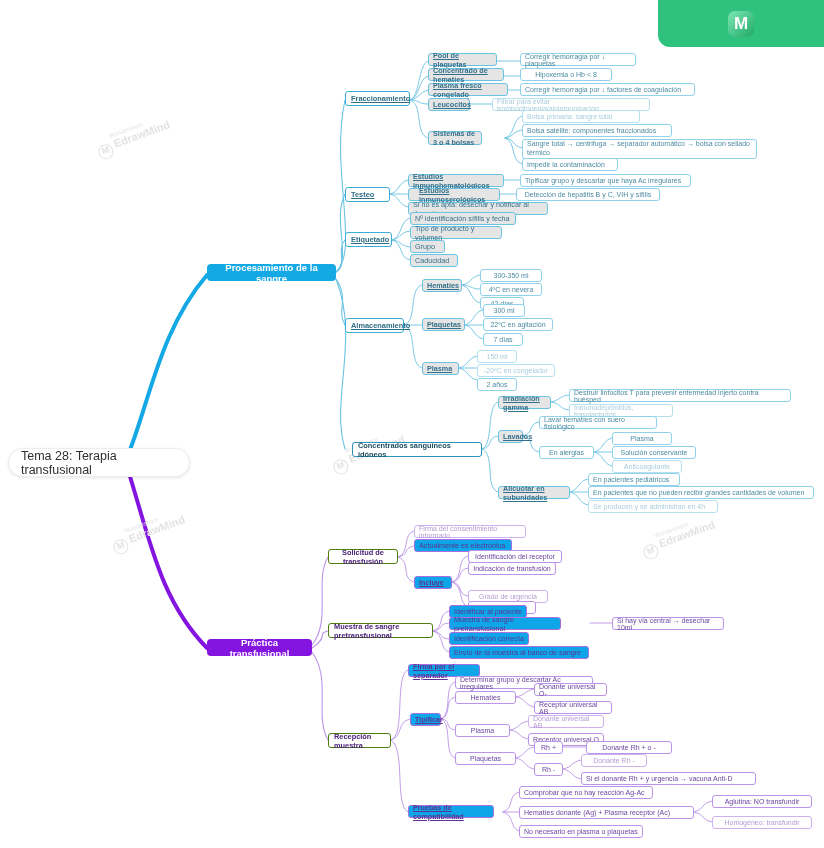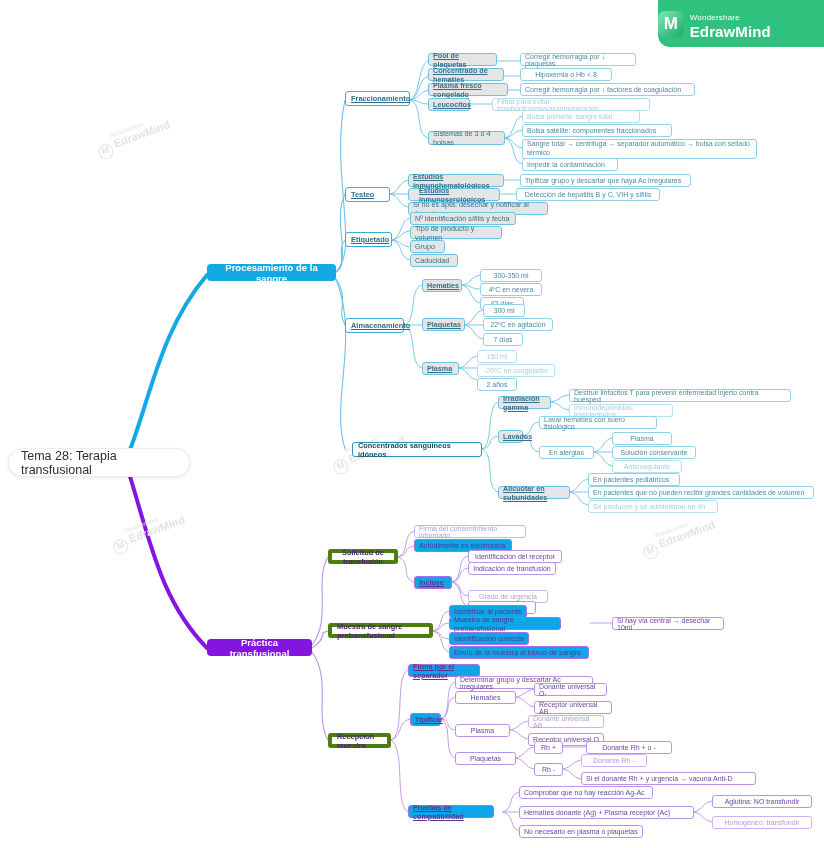--- a/index.html
+++ b/index.html
@@ -70,21 +70,21 @@
     color:#35708a;font-size:7.2px;padding:0 4px;
   }
   .lvl3.u{text-decoration:underline;font-weight:bold;}
   .lvl4{
     border:1px solid #8fd2ea;border-radius:3px;background:#fff;
     color:#4b8ba2;font-size:7px;padding:0 4px;
   }
   .lvl4.faint{color:#a9cddb;border-color:#b6dff0;}
 
   .p2{
-    border:4px solid #4d7c0f;border-radius:3px;background:#fff;
+    border:1px solid #4d7c0f;border-radius:3px;background:#fff;
     color:#4a2277;font-size:7.4px;font-weight:bold;padding:0 5px;
   }
   .p3{
     border:1px solid #a76fe0;border-radius:3px;background:#0ea5e9;
     color:#5a3490;font-size:7.2px;padding:0 4px;
   }
   .p3.u{text-decoration:underline;font-weight:bold;}
   .p4{
     border:1px solid #bb93e8;border-radius:3px;background:#fff;
     color:#6b45a0;font-size:7px;padding:0 4px;
@@ -207,24 +207,20 @@
       <path d="M503,812 C515,808 507,795 519,792" stroke="#bb93e8" stroke-width=".9"></path>
       <path d="M503,812 L519,812" stroke="#bb93e8" stroke-width=".9"></path>
       <path d="M503,812 C515,815 509,828 519,831" stroke="#bb93e8" stroke-width=".9"></path>
       <path d="M694,812 C704,809 702,803 712,801" stroke="#bb93e8" stroke-width=".9"></path>
       <path d="M694,812 C704,814 702,820 712,822" stroke="#bb93e8" stroke-width=".9"></path>
     </g>
   </svg>
 
   <div class="banner">
     <div class="banner-mark">M</div>
-    <div class="banner-text">
-      <span class="b1">Wondershare</span>
-      <span class="b2">EdrawMind</span>
-    </div>
   </div>
 
   <div class="wm" style="left:95px;top:125px;">
     <span class="wm-s">Wondershare</span>
     <span class="wm-circ">M</span><span>EdrawMind</span>
   </div>
   <div class="wm" style="left:110px;top:520px;">
     <span class="wm-s">Wondershare</span>
     <span class="wm-circ">M</span><span>EdrawMind</span>
   </div>
@@ -248,21 +244,21 @@
 
   <div class="node lvl3 u" style="left:428px;top:68px;width:76px;height:13px;">Concentrado de hematíes</div>
   <div class="node lvl4" style="left:520px;top:68px;width:92px;height:13px;justify-content:center;">Hipoxemia o Hb &lt; 8</div>
 
   <div class="node lvl3 u" style="left:428px;top:83px;width:80px;height:13px;">Plasma fresco congelado</div>
   <div class="node lvl4" style="left:520px;top:83px;width:175px;height:13px;">Corregir hemorragia por ↓ factores de coagulación</div>
 
   <div class="node lvl3 u faint" style="left:428px;top:98px;width:42px;height:13px;">Leucocitos</div>
   <div class="node lvl4 faint" style="left:492px;top:98px;width:158px;height:13px;">Filtrar para evitar trombocitopenia/aloinmunización</div>
 
-  <div class="node lvl3" style="left:428px;top:131px;width:77px;height:14px;">Sistemas de 3 o 4 bolsas</div>
+  <div class="node lvl3" style="left:428px;top:131px;width:54px;height:14px;font-weight:bold;">Sistemas de 3 o 4 bolsas</div>
   <div class="node lvl4 faint" style="left:522px;top:110px;width:118px;height:13px;">Bolsa primaria: sangre total</div>
   <div class="node lvl4" style="left:522px;top:124px;width:150px;height:13px;">Bolsa satélite: componentes fraccionados</div>
   <div class="node lvl4 wrap2" style="left:522px;top:139px;width:235px;height:20px;">Sangre total → centrifuga → separador automático → bolsa con sellado térmico</div>
   <div class="node lvl4" style="left:522px;top:158px;width:96px;height:13px;">Impedir la contaminación</div>
 
   <div class="node lvl2" style="left:345px;top:187px;width:45px;height:15px;">Testeo</div>
   <div class="node lvl3 u" style="left:408px;top:174px;width:96px;height:13px;">Estudios inmunohematológicos</div>
   <div class="node lvl4" style="left:520px;top:174px;width:171px;height:13px;">Tipificar grupo y descartar que haya Ac irregulares</div>
   <div class="node lvl3 u" style="left:408px;top:188px;width:92px;height:13px;padding-left:10px;">Estudios inmunoserológicos</div>
   <div class="node lvl4" style="left:516px;top:188px;width:144px;height:13px;justify-content:center;">Detección de hepatitis B y C, VIH y sífilis</div>

